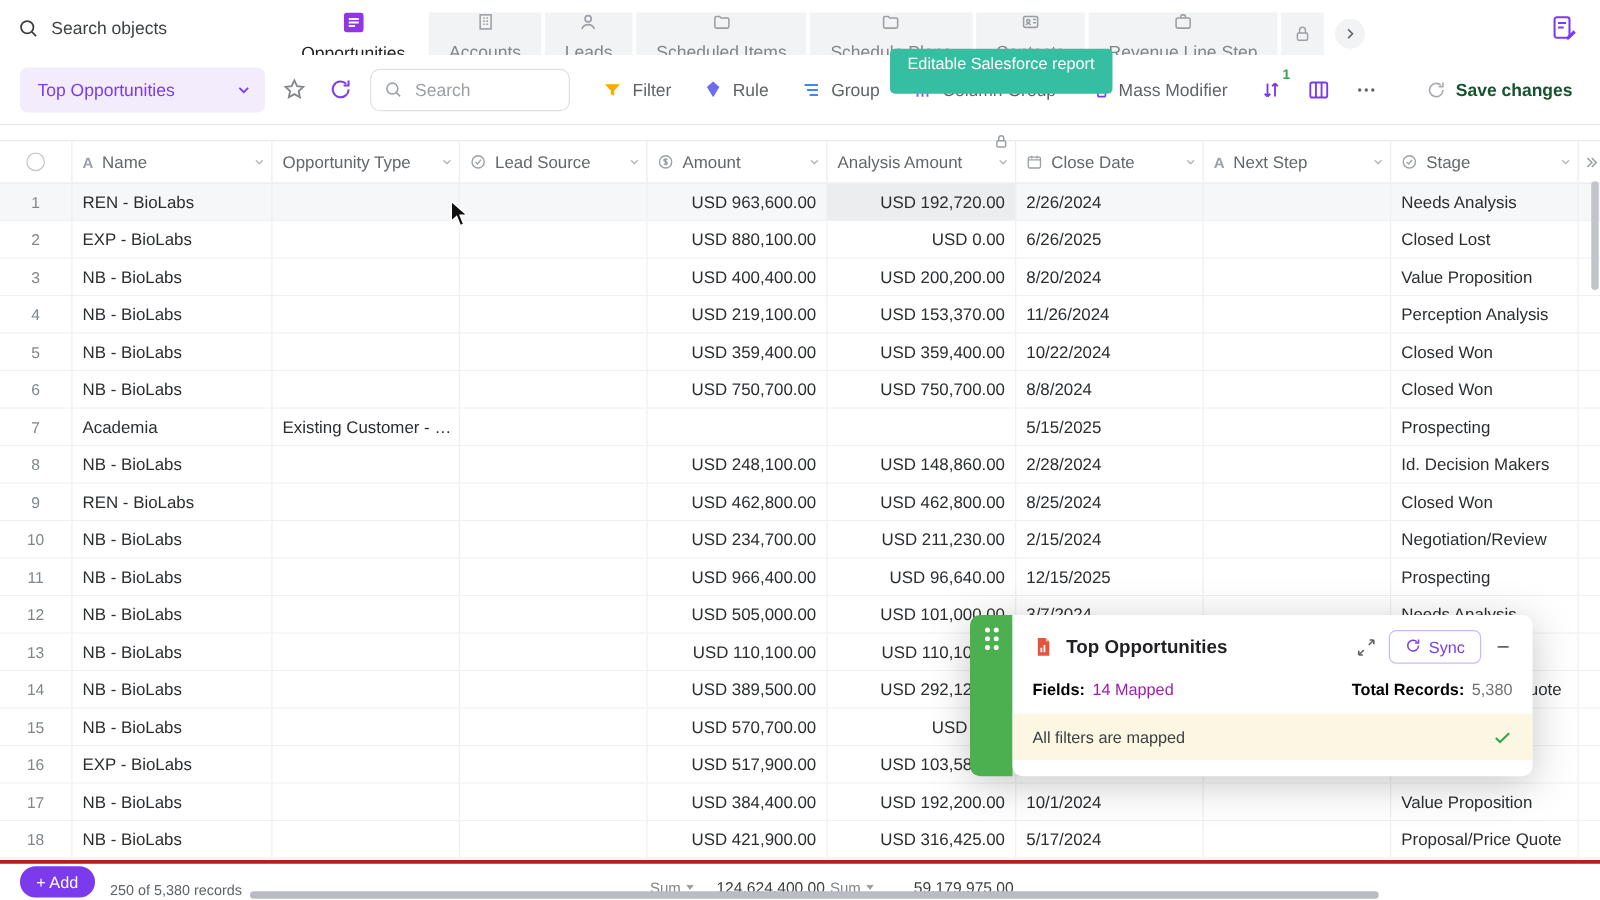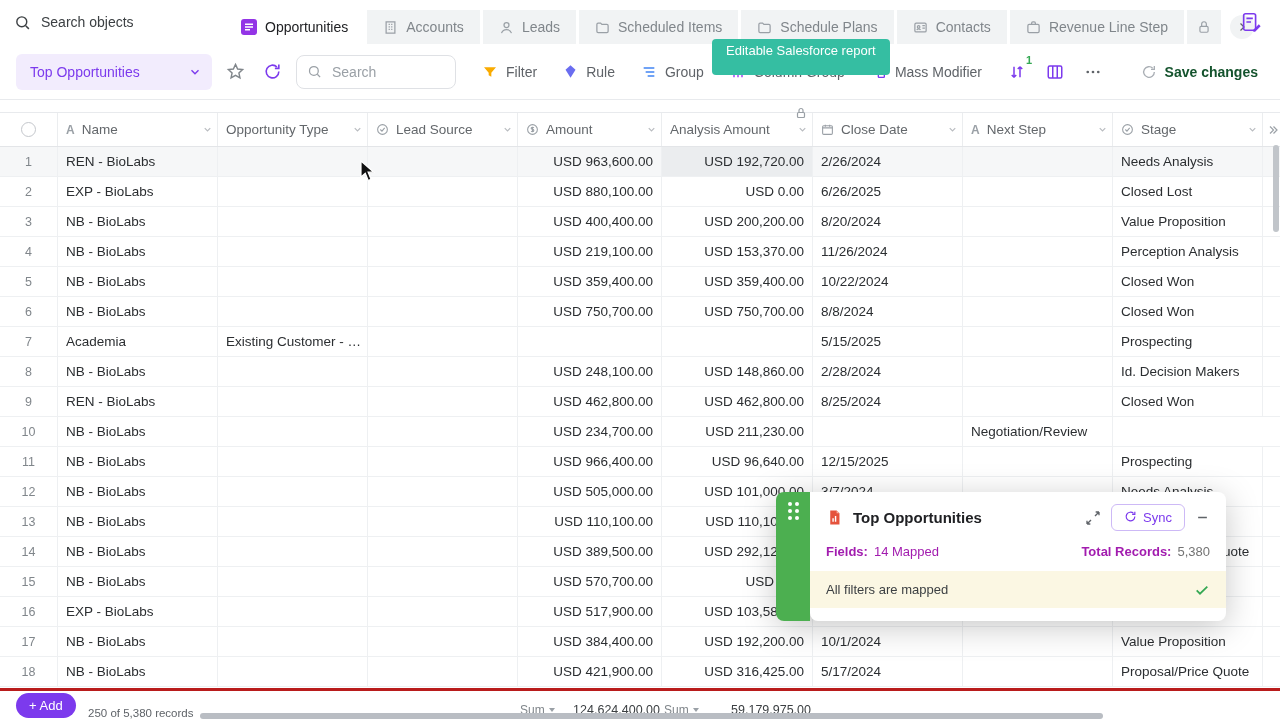--- a/index.html
+++ b/index.html
@@ -8,21 +8,21 @@
     width:1280px; height:720px; overflow:hidden; position:relative;
     background:#fff; color:#202124;
     font-family:"Liberation Sans", sans-serif;
   }
   svg { display:block; }
 
   
   .tabbar { position:absolute; top:0; left:0; right:0; height:44px; background:#fff; display:flex; align-items:flex-end; }
   .global-search { position:absolute; left:14px; top:0; height:44px; display:flex; align-items:center; gap:10px; font-size:14px; color:#3c4043; cursor:pointer; }
   .tabs { margin-left:225px; display:flex; gap:3px; height:34px; }
-  .tab { display:flex; align-items:center; gap:8px; padding:0 16px; background:#f1f3f4; color:#80868b; font-size:14px; white-space:nowrap; cursor:pointer; }
+  .tab { display:flex; align-items:center; gap:8px; padding:0 16px; background:#f1f3f4; color:#80868b; font-size:14px; white-space:nowrap; cursor:pointer;flex-direction:column; }
   .tab.active { background:#fff; color:#202124; }
   .tab.mini { width:34px; padding:0; justify-content:center; }
   .tab-scroll { align-self:center; margin-left:6px; width:24px; height:24px; border:none; border-radius:50%; background:#f1f3f4; display:flex; align-items:center; justify-content:center; cursor:pointer; }
   .notes-btn { position:absolute; right:18px; top:11px; cursor:pointer; }
 
   
   .tooltip { position:absolute; left:712px; top:39px; height:36px; line-height:24px; padding:0 14px; background:#35BEA2; color:#fff; font-size:13px; border-radius:4px; z-index:30; white-space:nowrap; }
 
   
   .toolbar { position:absolute; top:44px; left:0; right:0; height:56px; background:#fff; border-bottom:1px solid #e8eaed; display:flex; align-items:center; padding:0 16px; }
@@ -62,21 +62,21 @@
   .float-wrap { position:absolute; left:776px; top:492px; display:flex; z-index:40; filter:drop-shadow(0 6px 16px rgba(0,0,0,.22)); }
   .drag-handle { width:34px; height:129px; background:#4CAF50; border-radius:8px 0 0 8px; display:flex; justify-content:center; padding-top:10px; cursor:grab; }
   .grip { display:grid; grid-template-columns:repeat(2,4px); grid-auto-rows:4px; gap:3px; height:max-content; }
   .grip i { width:4px; height:4px; background:#fff; border-radius:50%; }
   .panel { width:416px; background:#fff; border-radius:0 8px 8px 8px; overflow:hidden; }
   .panel-head { display:flex; align-items:center; gap:10px; padding:12px 16px 8px; }
   .panel-title { font-size:15px; font-weight:700; color:#202124; white-space:nowrap; }
   .panel-head .spacer { flex:1; }
   .sync-btn { display:flex; align-items:flex-start; gap:6px; border:1px solid #CDB9F6; background:#fff; color:#7C3AED; border-radius:6px; padding:5px 12px; font-size:13px; cursor:pointer; }
   .panel-info { display:flex; align-items:center; padding:5px 16px 12px; font-size:13px; }
-  .fi-label { font-weight:700; color:#a21caf; }
+  .fi-label { font-weight:700; color:#000000; }
   .fi-green { color:#a21caf; margin-left:6px; }
   .fi-gray { color:#737373; margin-left:6px; }
   .pi-right { margin-left:auto; display:flex; align-items:center; }
   .panel-banner { background:#FBF7E3; display:flex; align-items:center; padding:0 16px; height:37px; font-size:13px; color:#3c4043; }
   .panel-banner .spacer { flex:1; }
 
   
   .footer { position:absolute; left:0; right:0; top:688px; height:32px; background:#fff; border-top:3px solid #b91c1c; z-index:45; }
   .add-btn { position:absolute; left:16px; top:2px; height:25px; border:none; border-radius:13px; background:#7C3AED; color:#fff; font-size:13px; display:flex; align-items:center; padding:0 13px; cursor:pointer; font-family:"Liberation Sans", sans-serif; }
   .records { position:absolute; left:88px; top:16px; font-size:11.5px; color:#5f6368; }
@@ -510,20 +510,21 @@
     <div class="td c8">Closed Won</div>
     <div class="td c9"></div>
   </div>
       <div class="tr">
     <div class="td c0 num">10</div>
     <div class="td c1">NB - BioLabs</div>
     <div class="td c2"></div>
     <div class="td c3"></div>
     <div class="td c4 r">USD 234,700.00</div>
     <div class="td c5 r">USD 211,230.00</div>
+    <div class="td c6">2/15/2024</div>
     <div class="td c7"></div>
     <div class="td c8">Negotiation/Review</div>
     <div class="td c9"></div>
   </div>
       <div class="tr">
     <div class="td c0 num">11</div>
     <div class="td c1">NB - BioLabs</div>
     <div class="td c2"></div>
     <div class="td c3"></div>
     <div class="td c4 r">USD 966,400.00</div>

